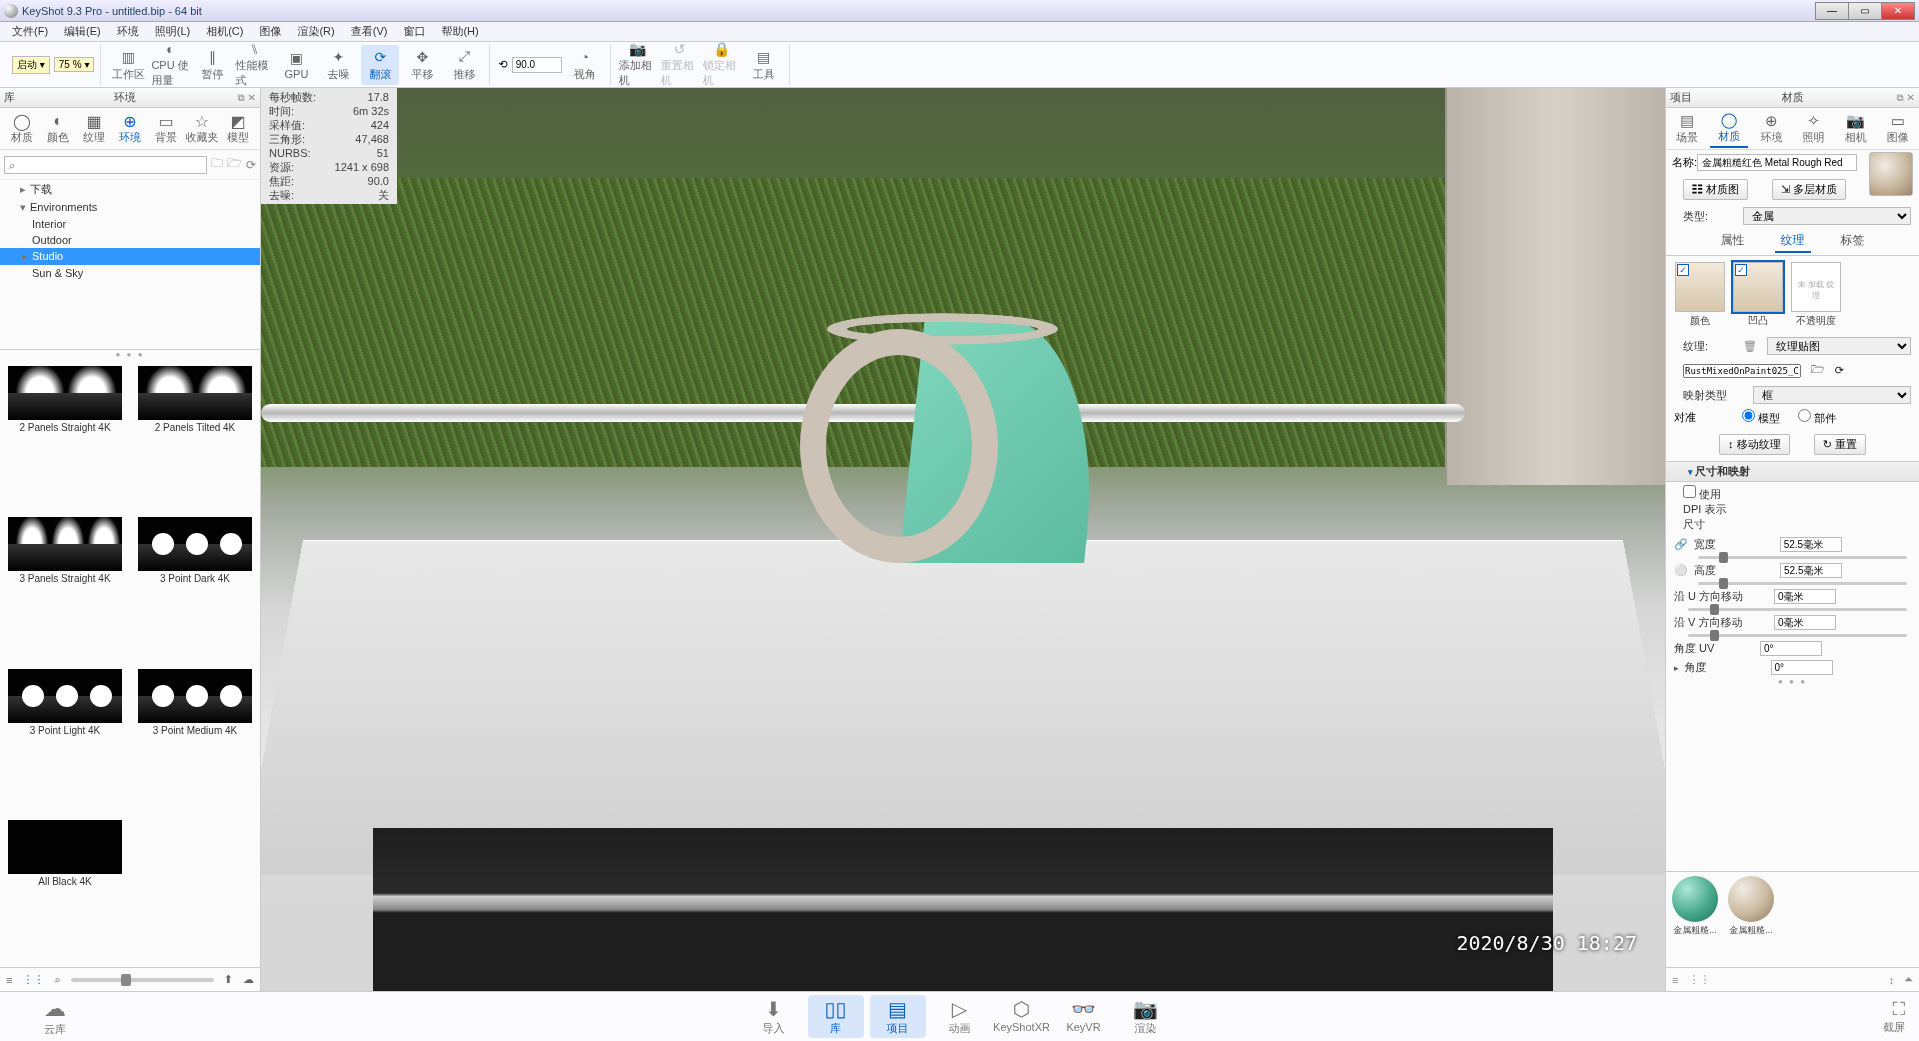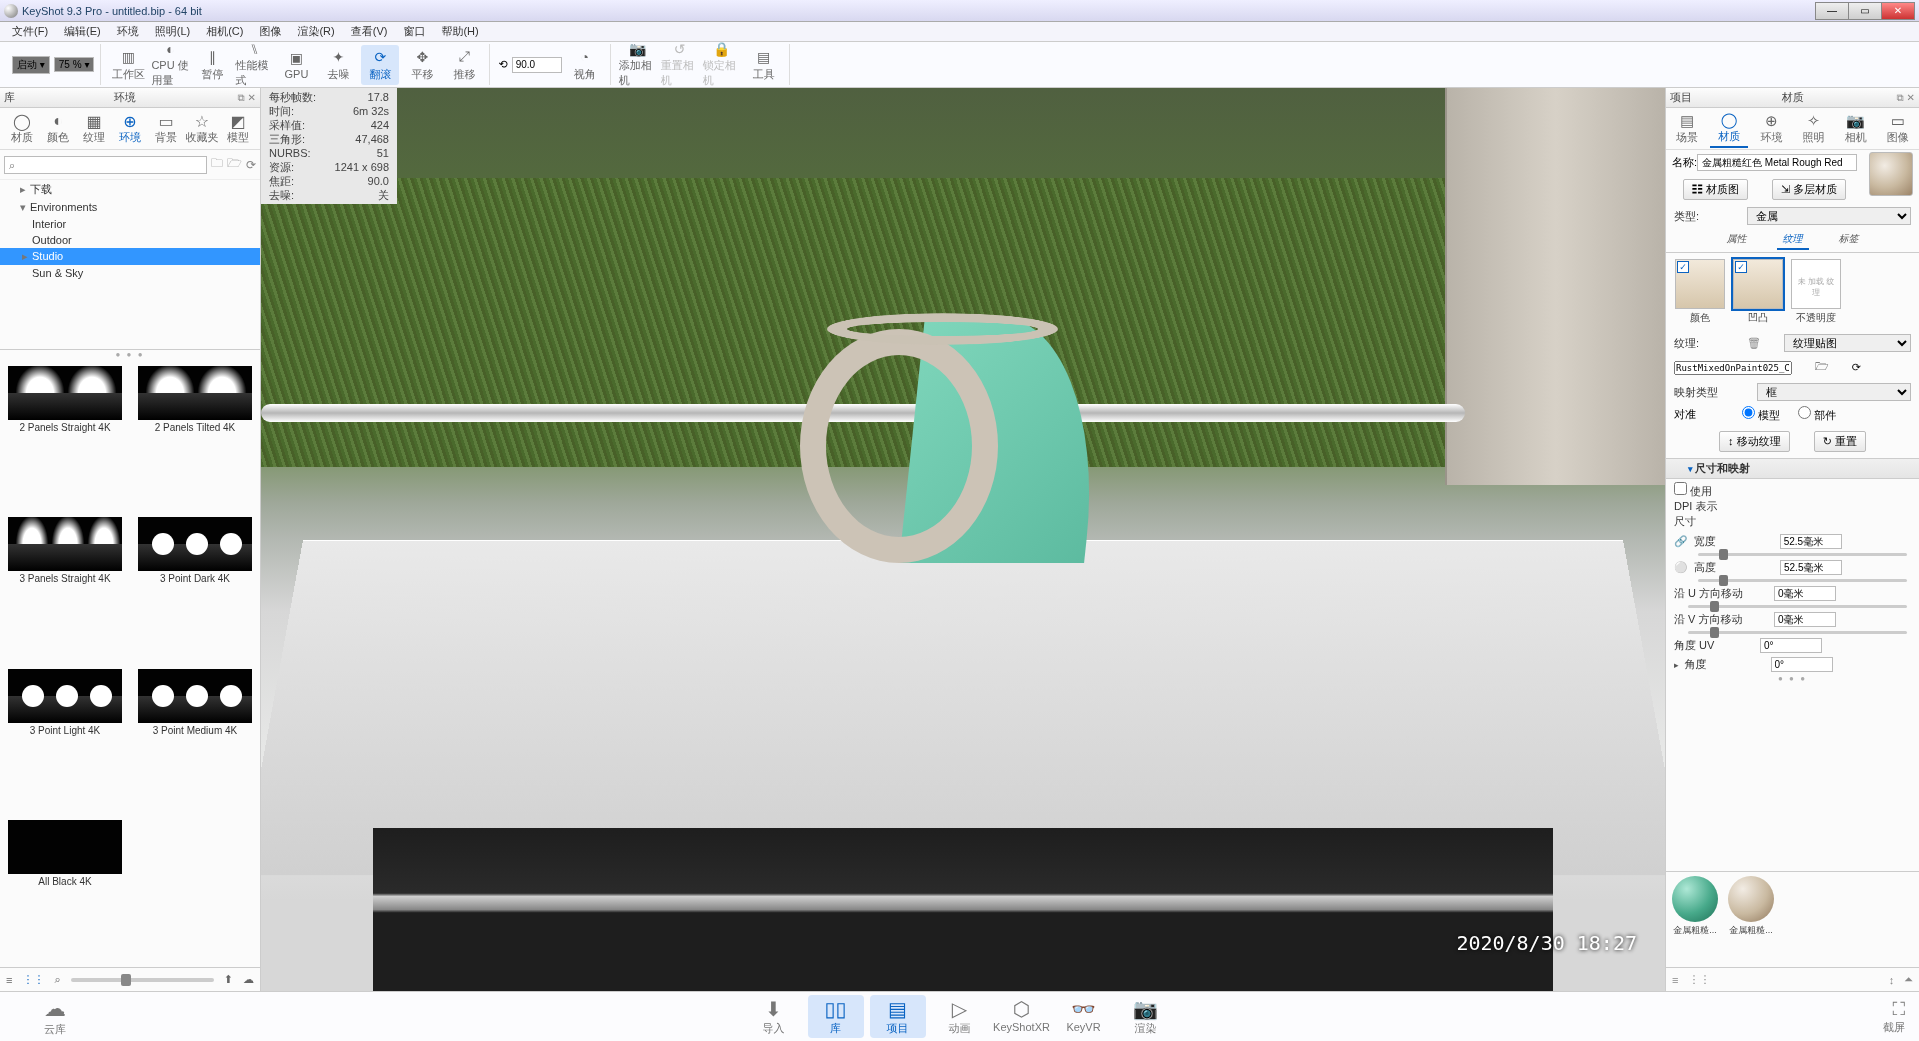--- a/index.html
+++ b/index.html
@@ -10,21 +10,21 @@
 .titlebar .win-ctrls { margin-left: auto; display: flex; }
 .win-btn { width: 34px; height: 18px; border: 1px solid #888; background: linear-gradient(#eee,#cfcfcf); display: flex; align-items: center; justify-content: center; font-size: 10px; margin-left: -1px; }
 .win-btn.close { background: linear-gradient(#f88,#c33); color: #fff; }
 .menubar { height: 20px; background: #f4f4fb; display: flex; align-items: center; padding: 0 4px; border-bottom: 1px solid #ccc; }
 .menubar span { padding: 0 8px; color: #333; }
 .toolbar { height: 46px; background: #fafbff; border-bottom: 1px solid #ccc; display: flex; align-items: center; padding: 2px 6px; gap: 2px; }
 .tb-group { display: flex; align-items: center; gap: 4px; padding: 0 6px; border-right: 1px solid #ddd; height: 100%; }
 .tb-btn { display: flex; flex-direction: column; align-items: center; justify-content: center; width: 38px; height: 40px; color: #666; font-size: 10px; gap: 1px; border-radius: 3px; }
 .tb-btn.active { background: #d7e6fb; color: #0a63c2; }
 .tb-btn .ico { width: 18px; height: 18px; display: flex; align-items: center; justify-content: center; font-size: 14px; }
-.tb-sel { border: 1px solid #bbb; background: #737373; padding: 1px 4px; font-size: 10px; }
+.tb-sel { border: 1px solid #bbb; background: #fef9c3; padding: 1px 4px; font-size: 10px; }
 .angle-box { border: 1px solid #bbb; background: #fff; width: 50px; height: 16px; padding: 1px 3px; font-size: 10px; }
 .disabled { color: #bbb; }
 .main { flex: 1; display: flex; min-height: 0; }
 .left-pane { width: 261px; background: #fbfbfb; border-right: 1px solid #ccc; display: flex; flex-direction: column; }
 .pane-header { height: 20px; background: linear-gradient(#fdfdfd,#e9e9e9); border-bottom: 1px solid #ccc; display: flex; align-items: center; padding: 0 4px; }
 .pane-header .fill { flex: 1; text-align: center; font-size: 11px; color: #444; }
 .pane-header .t { font-size: 11px; color: #444; }
 .pane-header .ico { margin-left: 3px; color: #888; font-size: 10px; cursor: default; }
 .lib-icons { height: 42px; display: flex; align-items: center; justify-content: space-around; border-bottom: 1px solid #ddd; padding: 0 4px; }
 .lib-ico { display: flex; flex-direction: column; align-items: center; font-size: 10px; color: #666; width: 34px; }
@@ -71,25 +71,25 @@
 .right-pane { width: 254px; background: #fbfbfb; border-left: 1px solid #ccc; display: flex; flex-direction: column; }
 .proj-icons { height: 42px; display: flex; align-items: center; justify-content: space-around; border-bottom: 1px solid #ddd; }
 .proj-ico { display: flex; flex-direction: column; align-items: center; font-size: 10px; color: #666; width: 38px; padding: 2px 0; }
 .proj-ico.active { color: #0a63c2; border-bottom: 2px solid #0a63c2; }
 .proj-ico .g { font-size: 15px; }
 .name-row { display: flex; align-items: center; padding: 4px 6px; gap: 0; }
 .name-row input { flex: 1; border: 1px solid #bbb; padding: 2px 4px; font-size: 10px; }
 .mat-prev { width: 44px; height: 44px; border: 1px solid #bbb; border-radius: 3px; background: radial-gradient(circle at 35% 30%, #f2ece4, #c9b9a0 55%, #9c8468); margin: 2px 6px; float: right; }
 .btns-row { display: flex; gap: 24px; padding: 4px 12px; justify-content: center; }
 .small-btn { border: 1px solid #bbb; background: linear-gradient(#fff,#e8e8e8); padding: 2px 8px; font-size: 11px; border-radius: 2px; }
-.field-row { display: flex; align-items: center; padding: 3px 8px; gap: 23px; }
+.field-row { display: flex; align-items: center; padding: 3px 8px; gap: 10px; margin-left: 9px; }
 .field-row label { width: 50px; font-size: 11px; color: #333; }
 .field-row select, .field-row input[type=text] { flex: 1; border: 1px solid #bbb; padding: 1px 4px; font-size: 11px; }
 .sub-tabs { display: flex; justify-content: center; gap: 24px; border-bottom: 1px solid #ccc; padding: 2px 0; }
-.sub-tab { font-size: 10px; color: #555; padding: 2px 6px; font-style: italic; }
+.sub-tab { font-size: 12px; color: #555; padding: 2px 6px; }
 .sub-tab.active { color: #0a63c2; border-bottom: 2px solid #0a63c2; }
 .tex-slots { display: flex; gap: 6px; padding: 6px 8px; }
 .tex-slot { width: 52px; display: flex; flex-direction: column; align-items: center; gap: 2px; }
 .tex-slot .sw { width: 50px; height: 50px; border: 1px solid #bbb; background: linear-gradient(#f2e9db,#d6c6ab); position: relative; }
 .tex-slot.sel .sw { outline: 2px solid #0a63c2; }
 .tex-slot .sw.empty { background: #fff; }
 .tex-slot .sw .chk { position: absolute; top: 1px; left: 1px; width: 12px; height: 12px; background: #fff; border: 1px solid #0a63c2; color: #0a63c2; font-size: 9px; text-align: center; line-height: 10px; }
 .tex-slot .cap { font-size: 10px; color: #444; }
 .section-head { background: linear-gradient(#f0f0f0,#e5e5e5); padding: 2px 22px; font-size: 11px; font-weight: bold; color: #333; border-top: 1px solid #ccc; border-bottom: 1px solid #ccc; }
 .section-head::before { content: "▾ "; color: #0a63c2; font-size: 9px; }

